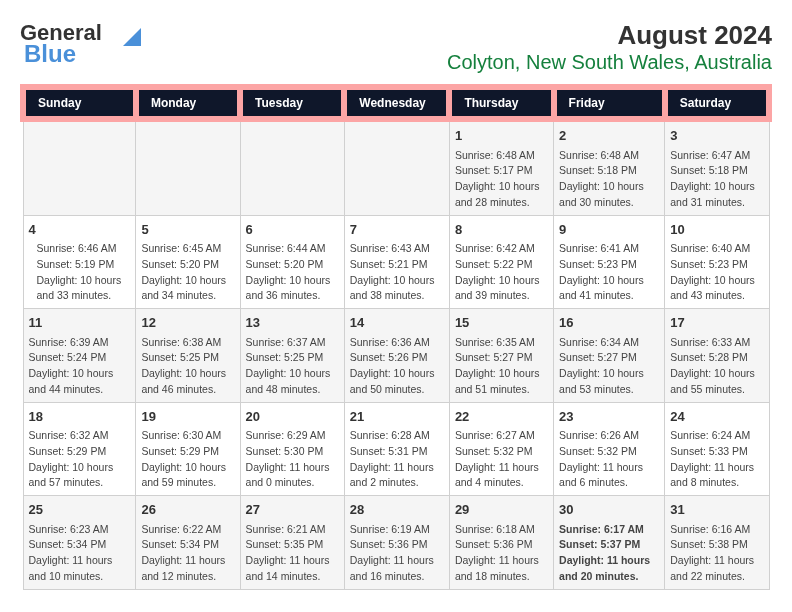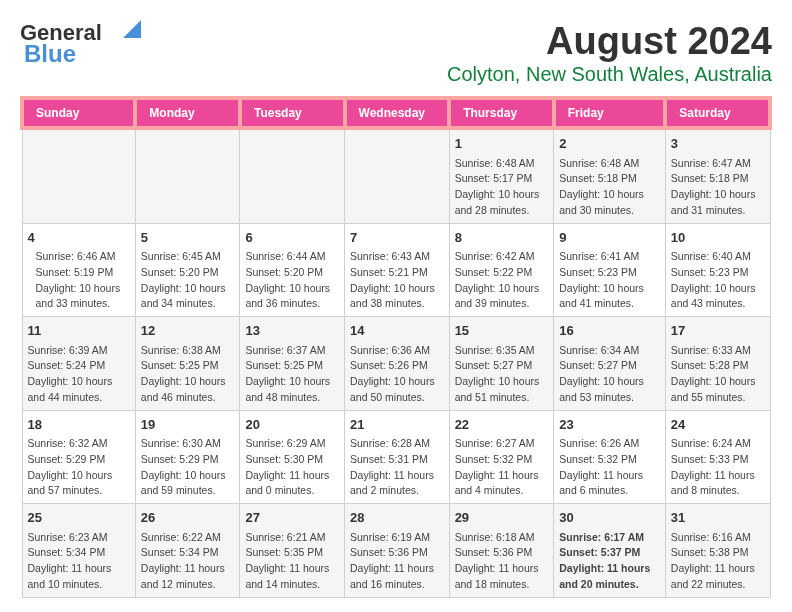--- a/index.html
+++ b/index.html
@@ -18,41 +18,41 @@
     }
     .logo {
       display: flex;
       flex-direction: column;
       align-items: flex-start;
     }
     .title-area {
       text-align: right;
     }
     .main-title {
-      font-size: 38px;
+      font-size: 26px;
       font-weight: bold;
       color: #333;
     }
     .sub-title {
       font-size: 20px;
       color: #15803d;
     }
     table {
       width: 100%;
       border-collapse: collapse;
       font-size: 11px;
     }
     thead tr th {
-      background: #ec4899;
+      background: #0f172a;
       color: #fff;
       padding: 6px 12px;
       text-align: left;
       font-size: 12px;
       font-weight: bold;
-      border: 4px solid #fca5a5;
+      border: 6px solid #fca5a5;
     }
     tbody tr td {
       vertical-align: top;
       padding: 4px 5px;
       border: 1px solid #d0d0d0;
       min-height: 80px;
       height: 90px;
       line-height: 1.5;
       color: #333;
     }
@@ -75,21 +75,21 @@
     }
     .empty-cell {
       background: #f5f5f5;
     }
   </style>
 </head>
 <body>
 
 <div class="header-area">
   <div class="logo">
-    <div style="display:flex; align-items:flex-start; gap:21px;">
+    <div style="display:flex; align-items:flex-end; gap:21px;">
       <span style="font-size:22px; font-weight:bold; color:#333;">General</span>
       <svg width="18" height="18" viewBox="0 0 18 18">
         <polygon points="0,18 18,0 18,18" fill="#4a90d9"></polygon>
       </svg>
     </div>
     <div style="font-size:24px; font-weight:bold; color:#4a90d9; margin-top:-6px; padding-left:4px;">Blue</div>
   </div>
   <div class="title-area">
     <div class="main-title">August 2024</div>
     <div class="sub-title">Colyton, New South Wales, Australia</div>

